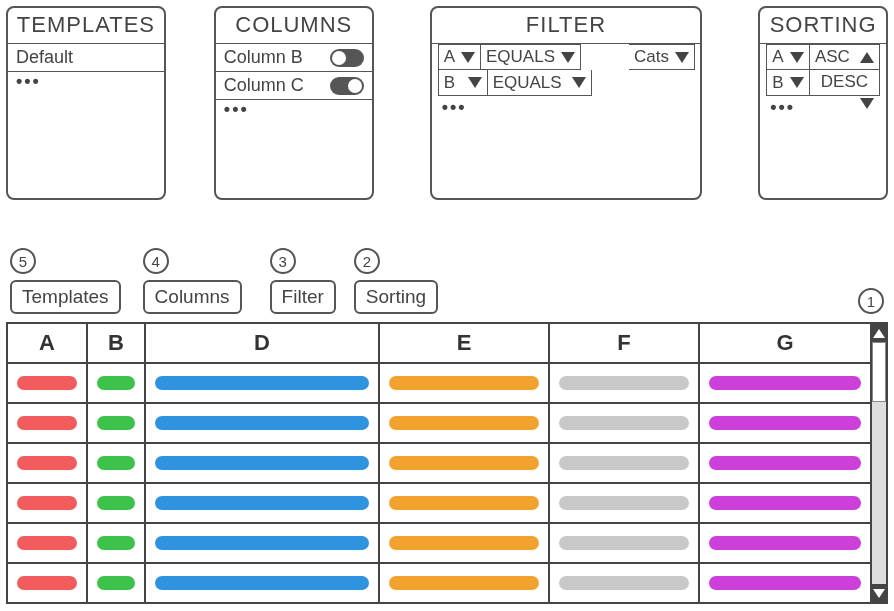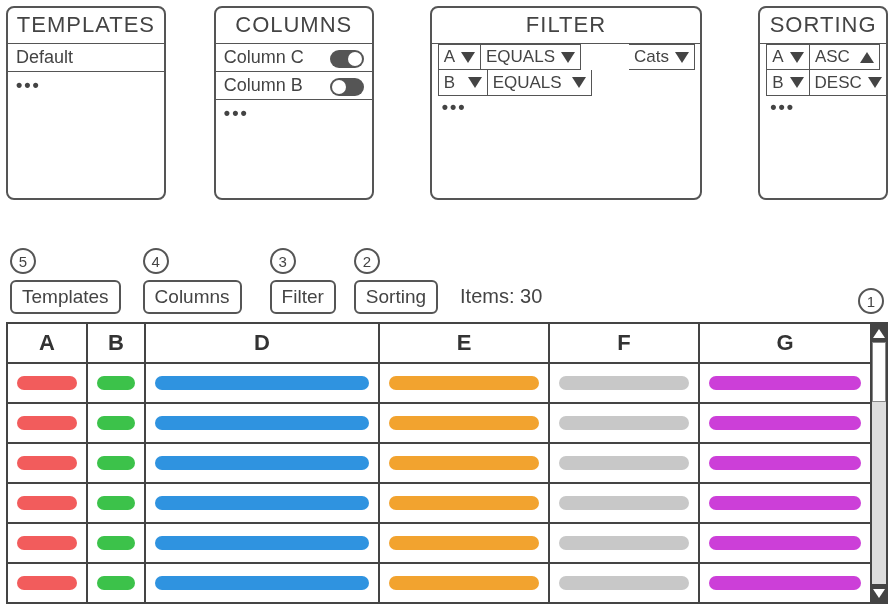--- a/index.html
+++ b/index.html
@@ -22,21 +22,21 @@
   .panel-header {
     text-align: center;
     font-size: 22px;
     letter-spacing: 1px;
     border-bottom: 1px solid #555;
     padding: 4px 0 5px;
   }
   .panel-body { }
   .panel-row {
     display: flex;
-    align-items: flex-end;
+    align-items: center;
     border-bottom: 1px solid #555;
     font-size: 18px;
     padding: 3px 8px;
     min-height: 28px;
     gap: 6px;
   }
   .panel-row:last-child { border-bottom: none; }
   .ellipsis { letter-spacing: 2px; font-weight: bold; font-size: 18px; line-height: 10px; padding-top:0; padding-bottom:10px;}
   .toggle {
     width: 34px; height: 18px; border-radius: 10px;
@@ -136,26 +136,26 @@
       <div class="panel-row ellipsis">
           <span>•••</span>
         </div>
     </div>
   </div>
 
   <div class="panel" style="width:170px; margin-left:48px;">
     <div class="panel-header">COLUMNS</div>
     <div class="panel-body">
       <div class="panel-row">
+        <span>Column B</span>
+        <span class="toggle on"></span>
+      </div>
+      <div class="panel-row">
         <span>Column C</span>
         <span class="toggle off"></span>
-      </div>
-      <div class="panel-row">
-        <span>Column B</span>
-        <span class="toggle on"></span>
       </div>
       <div class="panel-row ellipsis">
           <span>•••</span>
         </div>
     </div>
   </div>
 
   <div class="panel" style="width:290px; margin-left:56px;">
     <div class="panel-header">FILTER</div>
     <div class="panel-body" style="padding-top:0;">
@@ -200,21 +200,21 @@
         <span class="cellbox" style="width:78px;">
             <span>ASC</span>
             <span class="tri-up"></span>
           </span>
       </div>
       <div class="frow">
         <span class="cellbox" style="width:48px;">
             <span>B</span>
             <span class="tri-down"></span>
           </span>
-        <span class="cellbox" style="width:78px;">
+        <span class="cellbox" style="width:78px;flex-direction:column;">
             <span>DESC</span>
             <span class="tri-down"></span>
           </span>
       </div>
       <div class="frow ell ellipsis">
           <span>•••</span>
         </div>
     </div>
   </div>
 </div>
@@ -237,21 +237,20 @@
         <span>3</span>
       </span>
     <span class="tbtn"><span>Filter</span></span>
   </div>
   <div class="tool" style="align-items:flex-start; margin-left:-4px;">
     <span class="circ">
         <span>2</span>
       </span>
     <span class="tbtn"><span>Sorting</span></span>
   </div>
-  <div class="items-label">Items: 30</div>
   <div class="right-circ"><span class="circ">
         <span>1</span>
       </span></div>
 </div>
 
 <div class="gridwrap">
   <div class="gtable" id="gtable">
       <div class="grow">
         <div class="gcell ghead" style="width: 80px; flex: 0 0 80px;">A</div>
         <div class="gcell ghead" style="width: 58px; flex: 0 0 58px;">B</div>

